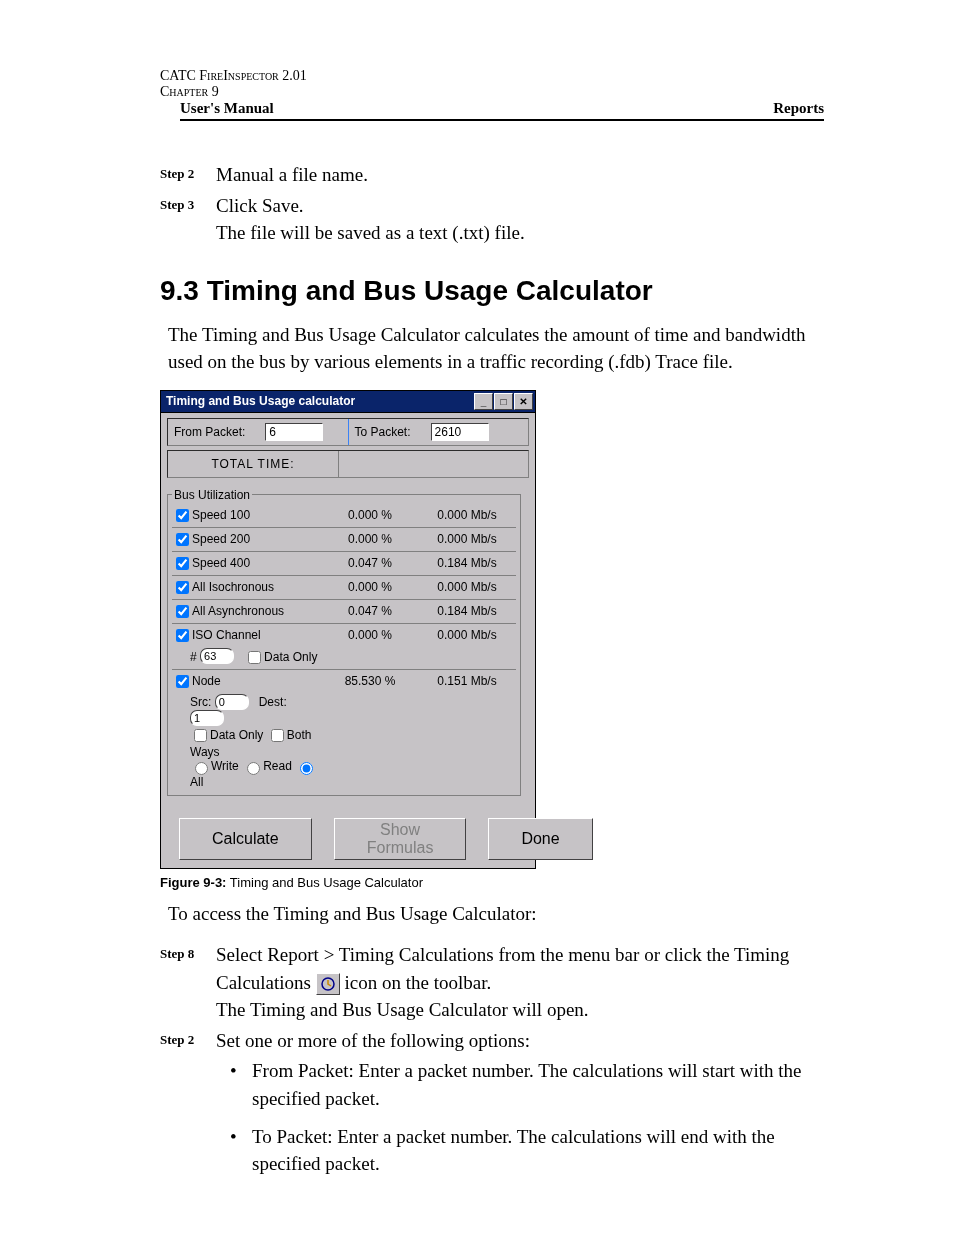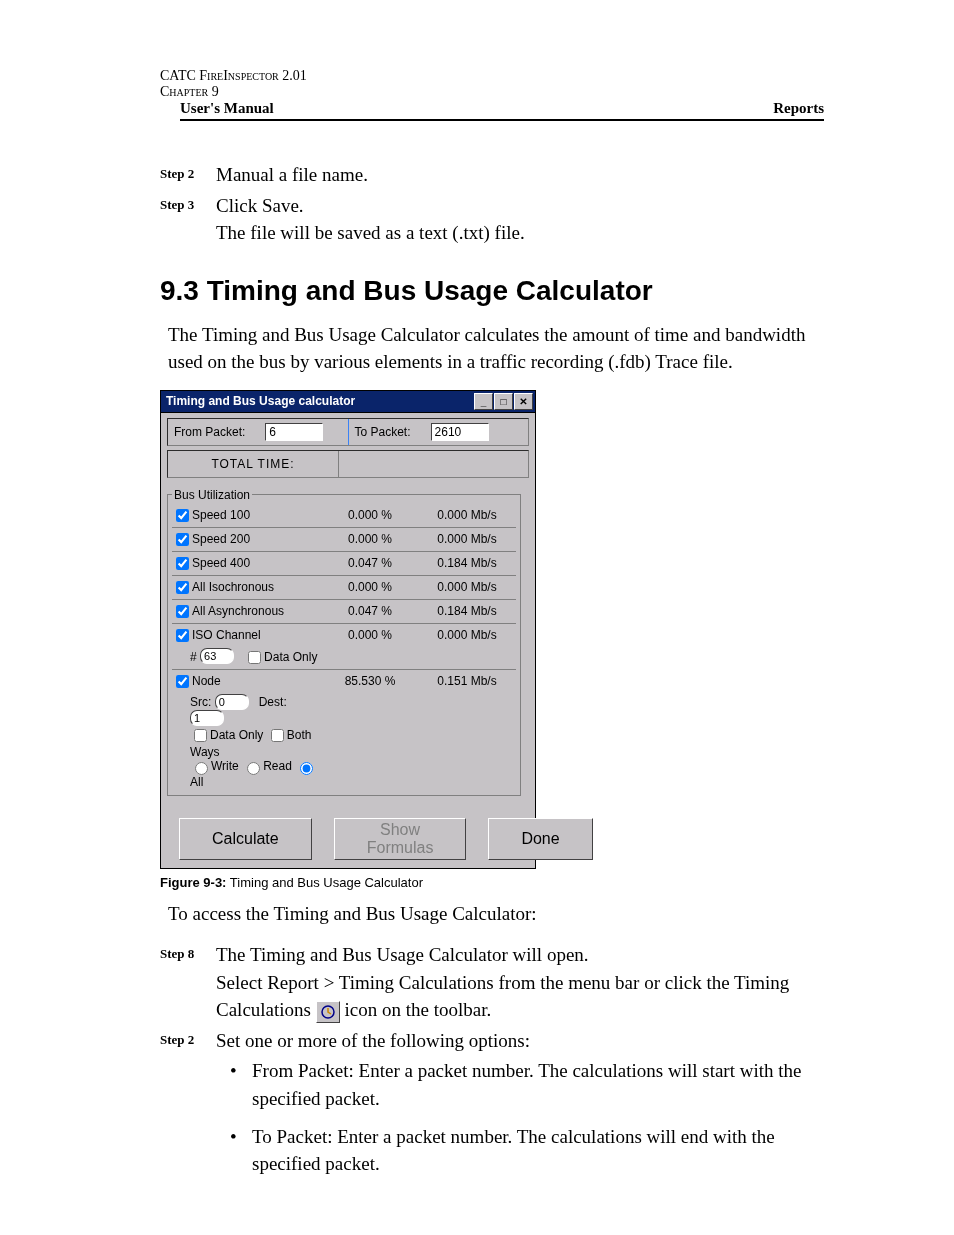--- a/index.html
+++ b/index.html
@@ -355,31 +355,31 @@
 
   <div class="figcap">
     <b>Figure 9-3:</b><span>  Timing and Bus Usage Calculator</span>
   </div>
 
   <p class="body">To access the Timing and Bus Usage Calculator:</p>
 
   <div class="step-row">
     <div class="step-label">Step 8</div>
     <div class="step-body">
-      <div>The Timing and Bus Usage Calculator will open.</div>
       <div>
         <span>Select Report &gt; Timing Calculations from the menu bar or click the Timing Calculations </span>
         <span class="inline-icon">
           <svg width="16" height="16" viewBox="0 0 16 16">
             <circle cx="8" cy="8" r="6" fill="none" stroke="#008" stroke-width="1.5"></circle>
             <path d="M8 4 L8 8 L11 10" stroke="#c80" stroke-width="1.5" fill="none"></path>
           </svg>
         </span>
         <span> icon on the toolbar.</span>
       </div>
+      <div>The Timing and Bus Usage Calculator will open.</div>
     </div>
   </div>
   <div class="step-row">
     <div class="step-label">Step 2</div>
     <div class="step-body">Set one or more of the following options:</div>
   </div>
 
   <div class="bullet-row">
     <div class="bullet-dot">•</div>
     <div>From Packet: Enter a packet number. The calculations will start with the specified packet.</div>

